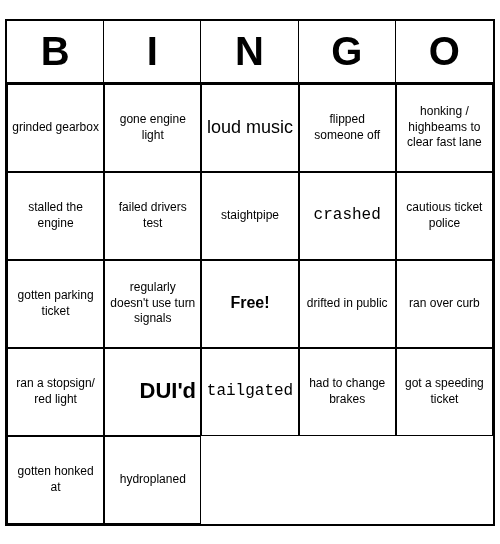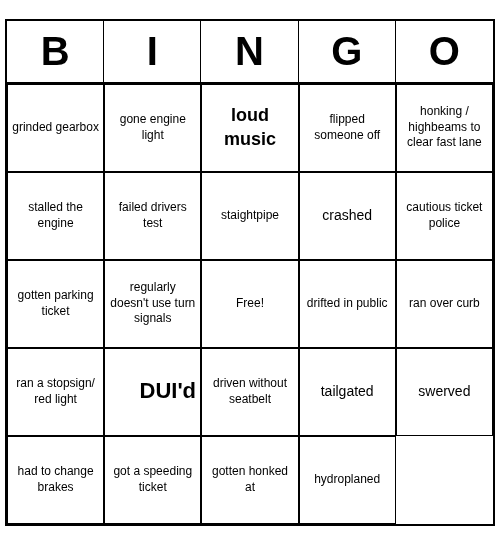--- a/index.html
+++ b/index.html
@@ -41,29 +41,30 @@
       text-align: center;
       padding: 6px 4px;
       font-size: 12px;
       display: flex;
       align-items: center;
       justify-content: center;
       min-height: 88px;
       line-height: 1.3;
     }
     .bingo-cell.free {
-      font-size: 12px;
-      font-weight: normal;
+      font-size: 16px;
+      font-weight: bold;
     }
     .bingo-cell.large-text {
       font-size: 18px;
-      font-weight: bold;
+      font-weight: normal;
     }
     .bingo-cell.medium-text {
-      font-size: 14px;
+      font-size: 16px;
+      font-family: Liberation Mono, monospace;
     }
     .bingo-cell.dui {
       font-size: 22px;
       font-weight: bold;
       padding-left: 34px;
     }
   </style>
 </head>
 <body>
 
@@ -86,21 +87,19 @@
       <div class="bingo-cell">staightpipe</div>
       <div class="bingo-cell medium-text">crashed</div>
       <div class="bingo-cell">cautious ticket police</div>
       <div class="bingo-cell">gotten parking ticket</div>
       <div class="bingo-cell">regularly doesn't use turn signals</div>
       <div class="bingo-cell free">Free!</div>
       <div class="bingo-cell">drifted in public</div>
       <div class="bingo-cell">ran over curb</div>
       <div class="bingo-cell">ran a stopsign/ red light</div>
       <div class="bingo-cell dui">DUI'd</div>
-      <div class="bingo-cell">driven without seatbelt</div>
       <div class="bingo-cell medium-text">tailgated</div>
-      <div class="bingo-cell medium-text">swerved</div>
       <div class="bingo-cell">had to change brakes</div>
       <div class="bingo-cell">got a speeding ticket</div>
       <div class="bingo-cell">gotten honked at</div>
       <div class="bingo-cell">hydroplaned</div>
     </div>
 </div>
 
 </body></html>

